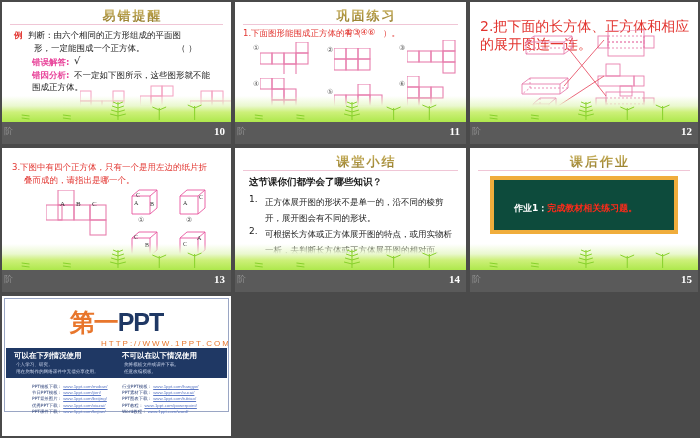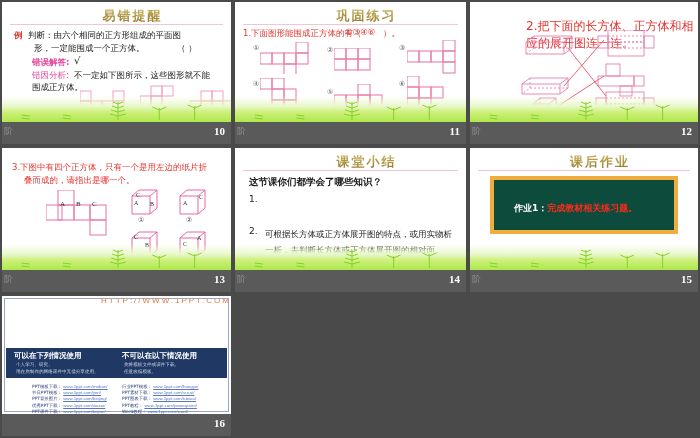--- a/index.html
+++ b/index.html
@@ -127,21 +127,21 @@
 
       <div class="s10">
         <div class="row zh red" style="left:12px;top:27px;font-weight:bold;">例</div>
         <div class="row zh dark" style="left:26px;top:27px;">判断：由六个相同的正方形组成的平面图</div>
         <div class="row zh dark" style="left:32px;top:40px;">形，一定能围成一个正方体。</div>
         <div class="row zh dark" style="left:175px;top:40px;">（    ）</div>
 
         <div class="row zh pink" style="left:30px;top:54px;font-weight:bold;">错误解答:</div>
         <div class="row zh dark" style="left:72px;top:53px;font-size:10px;">√</div>
 
-        <div class="row zh pink" style="left:30px;top:67px;font-weight:normal;">错因分析:</div>
+        <div class="row zh pink" style="left:30px;top:67px;font-weight:bold;">错因分析:</div>
         <div class="row zh dark" style="left:72px;top:67px;">不一定如下图所示，这些图形就不能</div>
         <div class="row zh dark" style="left:30px;top:79px;">围成正方体。</div>
 
         <div class="row zh red" style="left:32px;top:116px;font-weight:bold;">正确解答:</div>
         <div class="row zh dark" style="left:74px;top:117px;">×</div>
 
         <svg class="net" style="position:absolute;left:78px;top:88px;" width="48" height="22">
           <rect x="0" y="11" width="11" height="10"></rect>
               <rect x="11" y="11" width="11" height="10"></rect>
           <rect x="22" y="11" width="11" height="10"></rect>
@@ -294,21 +294,21 @@
     <div class="footbar">
       <span class="footicon">阶</span>
       <span class="pagenum">11</span>
     </div>
    </div>
   </div>
 
   <div class="cell">
    <div class="slide">
     <div class="slide-body">
-      <div style="position:absolute;left:10px;top:16px;font-size:12px;margin-left:46px;" class="zh red">2.把下面的长方体、正方体和相应的展开图连一连。</div>
+      <div style="position:absolute;left:10px;top:16px;font-size:14px;" class="zh red">2.把下面的长方体、正方体和相应的展开图连一连。</div>
 
       <svg style="position:absolute;left:8px;top:28px;" width="215" height="85">
         <g stroke="#e87fae" stroke-width="0.9" fill="none">
 
           <path d="M48 12 L86 12 L86 24 L48 24 Z"></path>
           <path d="M48 12 L56 6 L94 6 L86 12"></path>
           <path d="M86 24 L94 18 L94 6"></path>
           <path d="M56 6 L56 18 L48 24" stroke-dasharray="2,2"></path>
           <path d="M56 18 L94 18" stroke-dasharray="2,2"></path>
 
@@ -473,20 +473,21 @@
 
   <div class="cell">
    <div class="slide">
     <div class="slide-body">
       <div class="title-gold title-fallback">课堂小结</div>
       <div class="pinkline"></div>
 
       <div style="position:absolute;left:14px;top:28px;font-size:9.5px;font-weight:bold;" class="zh dark">这节课你们都学会了哪些知识？</div>
 
       <div style="position:absolute;left:14px;top:46px;font-size:9px;" class="zh dark">1.</div>
+      <div style="position:absolute;left:30px;top:46px;width:190px;font-size:8.5px;line-height:16px;" class="zh dark">正方体展开图的形状不是单一的，沿不同的棱剪开，展开图会有不同的形状。</div>
 
       <div style="position:absolute;left:14px;top:78px;font-size:9px;" class="zh dark">2.</div>
       <div style="position:absolute;left:30px;top:78px;width:192px;font-size:8.5px;line-height:16px;" class="zh dark">可根据长方体或正方体展开图的特点，或用实物析一析，去判断长方体或正方体展开图的相对面。</div>
 
       <div class="grass">
         <svg viewBox="0 0 233 26" preserveAspectRatio="none">
           <g stroke="#86d02a" stroke-width="1" fill="none">
             <path d="M118 24 L118 6"></path>
                 <path d="M118 8 L113 6"></path>
                 <path d="M118 8 L123 6"></path>
@@ -560,20 +561,23 @@
       <span class="pagenum">15</span>
     </div>
    </div>
   </div>
 
   <div class="cell">
    <div class="slide">
     <div class="slide-body">
       <div class="s16frame"></div>
 
+      <div class="brand">
+        <span class="c1">第一</span><span class="c2">PPT</span>
+      </div>
       <div class="brandurl">HTTP://WWW.1PPT.COM</div>
 
       <div class="bluebar">
         <div class="h" style="left:8px;">可以在下列情况使用</div>
         <div class="sub" style="left:10px;top:14px;">个人学习、研究。</div>
         <div class="sub" style="left:10px;top:21px;">用在您制作的网络课件中无偿分享使用。</div>
         <div class="h" style="left:116px;">不可以在以下情况使用</div>
         <div class="sub" style="left:118px;top:14px;">您将模板文件或课件下载。</div>
         <div class="sub" style="left:118px;top:21px;">任意改编模板。</div>
       </div>
@@ -589,22 +593,19 @@
 
       <div class="linkcol" style="left:120px;top:88px;">
         <div><span class="k">行业PPT模板：</span> <span class="v">www.1ppt.com/hangye/</span></div>
         <div><span class="k">PPT素材下载：</span> <span class="v">www.1ppt.com/sucai/</span></div>
         <div><span class="k">PPT图表下载：</span> <span class="v">www.1ppt.com/tubiao/</span></div>
         <div><span class="k">PPT教程：</span> <span class="v">www.1ppt.com/powerpoint/</span></div>
         <div><span class="k">Word教程：</span> <span class="v">www.1ppt.com/word/</span></div>
 
       </div>
     </div>
-    <div class="footbar">
-      <span class="pagenum">16</span>
-    </div>
    </div>
   </div>
 
   <div class="cell"></div>
   <div class="cell"></div>
 
 </div>
 
 </body></html>

